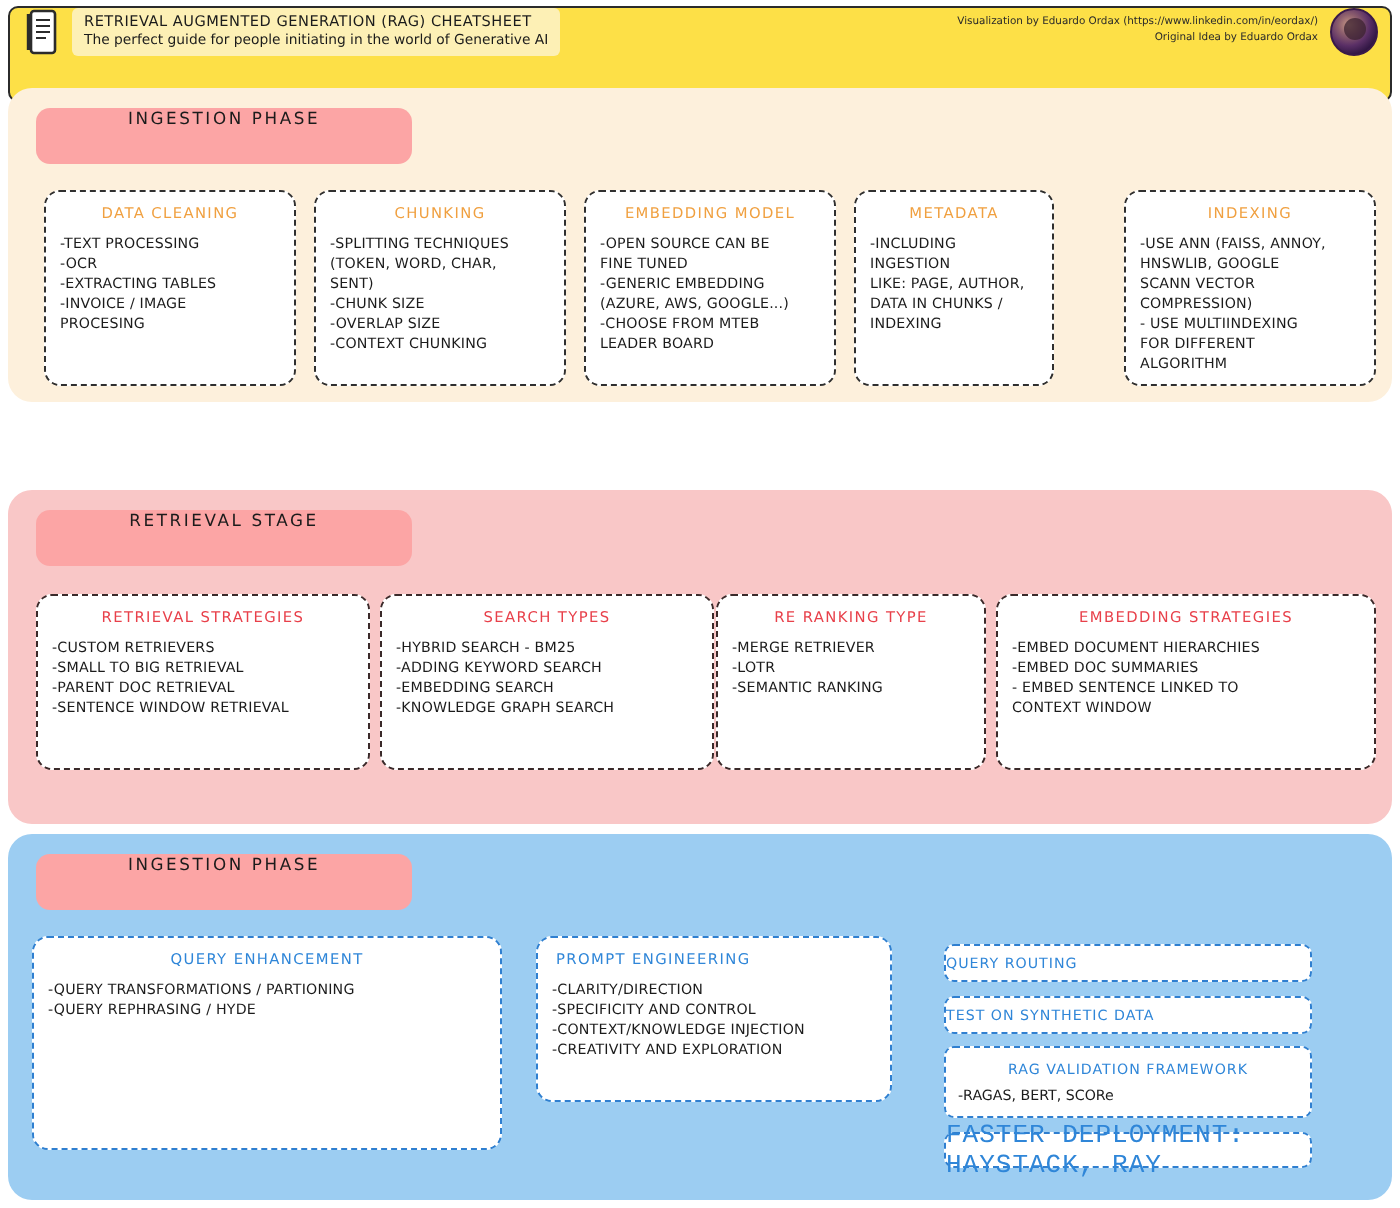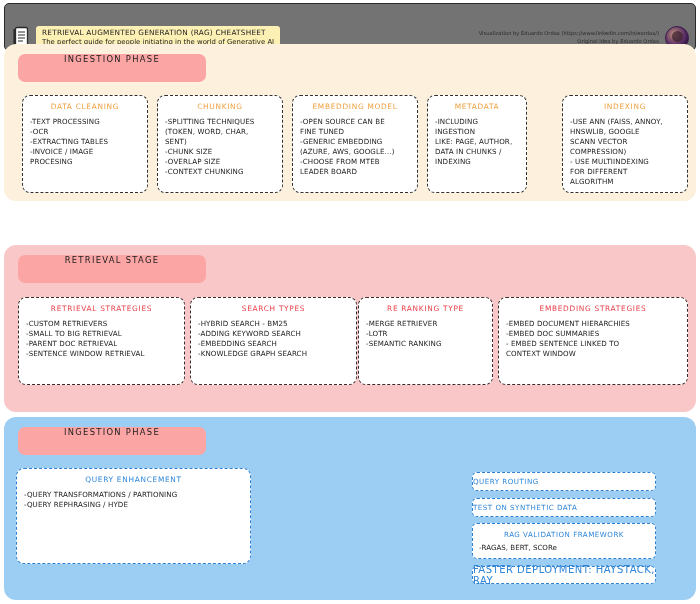--- a/index.html
+++ b/index.html
@@ -7,22 +7,22 @@
     width: 700px; height: 604px;
     background: #ffffff;
     font-family: "DejaVu Sans", sans-serif;
     overflow: hidden;
   }
   .page { position: relative; width: 700px; height: 604px; background: #fff; }
 
   
   .header {
     position: absolute; left: 4px; top: 3px; width: 692px; height: 48px;
-    background: #737373; border: 1px solid #2b2b2b; border-radius: 5px;
-    display: flex; align-items: flex-end;
+    background: #fde047; border: 1px solid #2b2b2b; border-radius: 5px;
+    display: flex; align-items: flex-start;
   }
   .hdr-icon {
     width: 18px; height: 24px; margin-left: 7px; margin-right: 6px;
     flex: 0 0 auto;
   }
   .hdr-title-wrap {
     background: #fdf0b5; border-radius: 3px; padding: 2px 6px 3px 6px;
     display: flex; flex-direction: column; justify-content: center;
   }
   .hdr-t1 { font-size: 7.3px; letter-spacing: .25px; color: #1b1b1b; line-height: 1.35; white-space: nowrap; }
@@ -81,35 +81,35 @@
   .ing5 { left: 562px; width: 126px; }
 
   
   .ret { top: 297px; height: 88px; }
   .ret1 { left: 18px;  width: 167px; }
   .ret2 { left: 190px; width: 167px; }
   .ret3 { left: 358px; width: 135px; }
   .ret4 { left: 498px; width: 190px; }
 
   
-  .gen1 { left: 16px;  top: 468px; width: 235px; height: 96px; }
+  .gen1 { left: 16px;  top: 468px; width: 235px; height: 107px; }
   .gen2 { left: 268px; top: 468px; width: 178px; height: 83px; }
 
   .pill {
     position: absolute; background: #ffffff; border: 1.3px dashed #2f7fd0;
     border-radius: 5px; display: flex; align-items: center; 
   }
   .pill span { font-size: 7.1px; letter-spacing: .5px; color: #2f86d8; }
   .p1 { left: 472px; top: 472px; width: 184px; height: 19px; }
   .p2 { left: 472px; top: 498px; width: 184px; height: 19px; }
   .p3 { left: 472px; top: 523px; width: 184px; height: 36px; flex-direction: column; align-items: stretch; justify-content: center; padding: 3px 6px; }
   .p3 .p3-title { font-size: 7.1px; letter-spacing: .5px; color: #2f86d8; text-align: center; }
   .p3 .p3-item  { font-size: 7.1px; color: #1b1b1b; margin-top: 4px; }
   .p4 { left: 472px; top: 566px; width: 184px; height: 18px; }
-  .p4 span { color: #2f86d8; font-size: 10px; }
+  .p4 span { color: #2f86d8; font-size: 13px; font-family: Liberation Mono, monospace; }
 </style>
 </head>
 <body>
 
 <div class="page">
 
   <div class="header">
     <svg class="hdr-icon" viewBox="0 0 18 24">
       <rect x="3.5" y="1.5" width="12" height="21" rx="1.5" fill="#fff" stroke="#2b2b2b" stroke-width="1.3"></rect>
       <line x1="6" y1="6" x2="13" y2="6" stroke="#2b2b2b" stroke-width="1"></line>
@@ -247,20 +247,29 @@
   </div>
 
   <div class="card blue gen1">
     <div class="card-title t-blue">QUERY ENHANCEMENT</div>
     <ul>
       <li>-QUERY TRANSFORMATIONS / PARTIONING</li>
       <li>-QUERY REPHRASING / HYDE</li>
     </ul>
   </div>
 
+  <div class="card blue gen2">
+    <div class="card-title t-blue left">PROMPT ENGINEERING</div>
+    <ul>
+      <li>-CLARITY/DIRECTION</li>
+      <li>-SPECIFICITY AND CONTROL</li>
+      <li>-CONTEXT/KNOWLEDGE INJECTION</li>
+      <li>-CREATIVITY AND EXPLORATION</li>
+    </ul>
+  </div>
 
   <div class="pill p1">
     <span>QUERY ROUTING</span>
   </div>
   <div class="pill p2">
     <span>TEST ON SYNTHETIC DATA</span>
   </div>
   <div class="pill p3">
     <div class="p3-title">RAG VALIDATION FRAMEWORK</div>
     <div class="p3-item">-RAGAS, BERT, SCORe</div>

